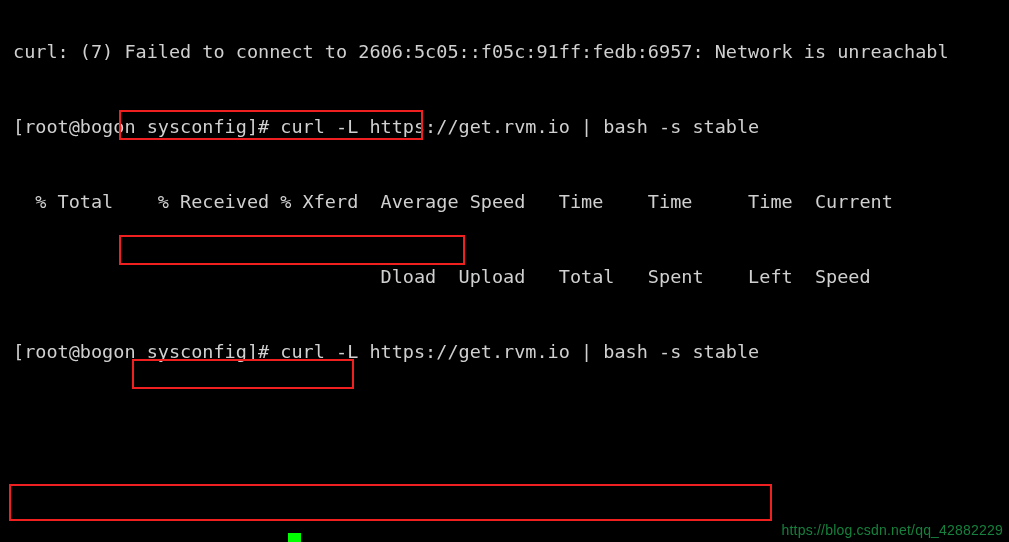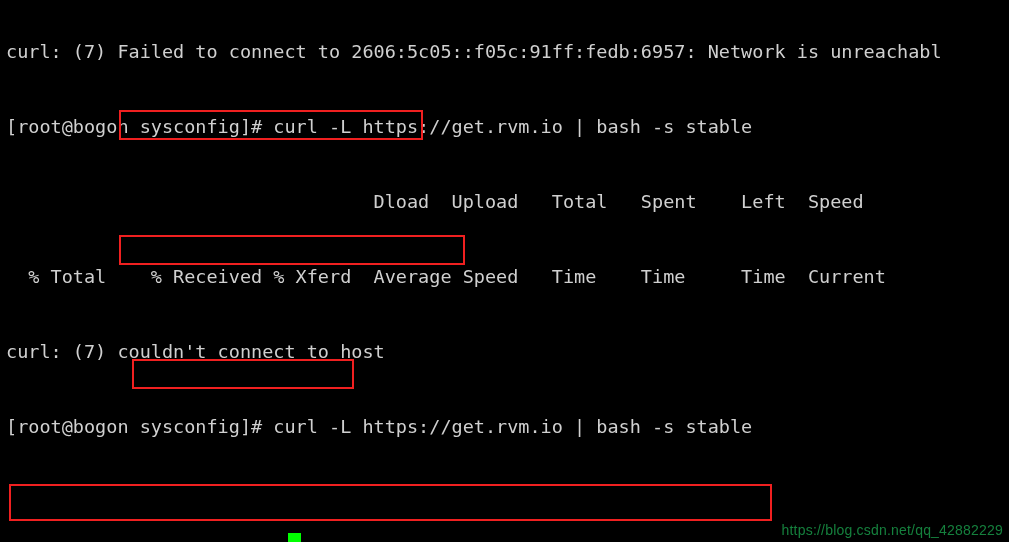--- a/index.html
+++ b/index.html
@@ -23,21 +23,21 @@
     position: absolute;
     left: 0;
     top: -11px;
     width: 1009px;
     white-space: pre;
   }
   .line {
     height: 25px;
     white-space: pre;
     color: #d0d0d0;
-    padding-left: 6px;
+    padding-left: 13px;
   }
   .cursor-block {
     position: absolute;
     left: 288px;
     top: 533px;
     width: 13px;
     height: 9px;
     background: #00ff00;
   }
   .hl {
@@ -58,23 +58,22 @@
   }
 </style>
 </head>
 <body>
 
 <div id="terminal">
 
   <div class="screen">
     <div class="line">curl: (7) Failed to connect to 2606:5c05::f05c:91ff:fedb:6957: Network is unreachabl</div>
     <div class="line">[root@bogon sysconfig]# curl -L https://get.rvm.io | bash -s stable</div>
+    <div class="line">  % Total    % Received % Xferd  Average Speed   Time    Time     Time  Current</div>
     <div class="line">                                 Dload  Upload   Total   Spent    Left  Speed</div>
-    <div class="line">  % Total    % Received % Xferd  Average Speed   Time    Time     Time  Current</div>
-    <div class="line">curl: (7) couldn't connect to host</div>
     <div class="line">[root@bogon sysconfig]# curl -L https://get.rvm.io | bash -s stable</div>
     
     
     
     
     
     
     
     
     

